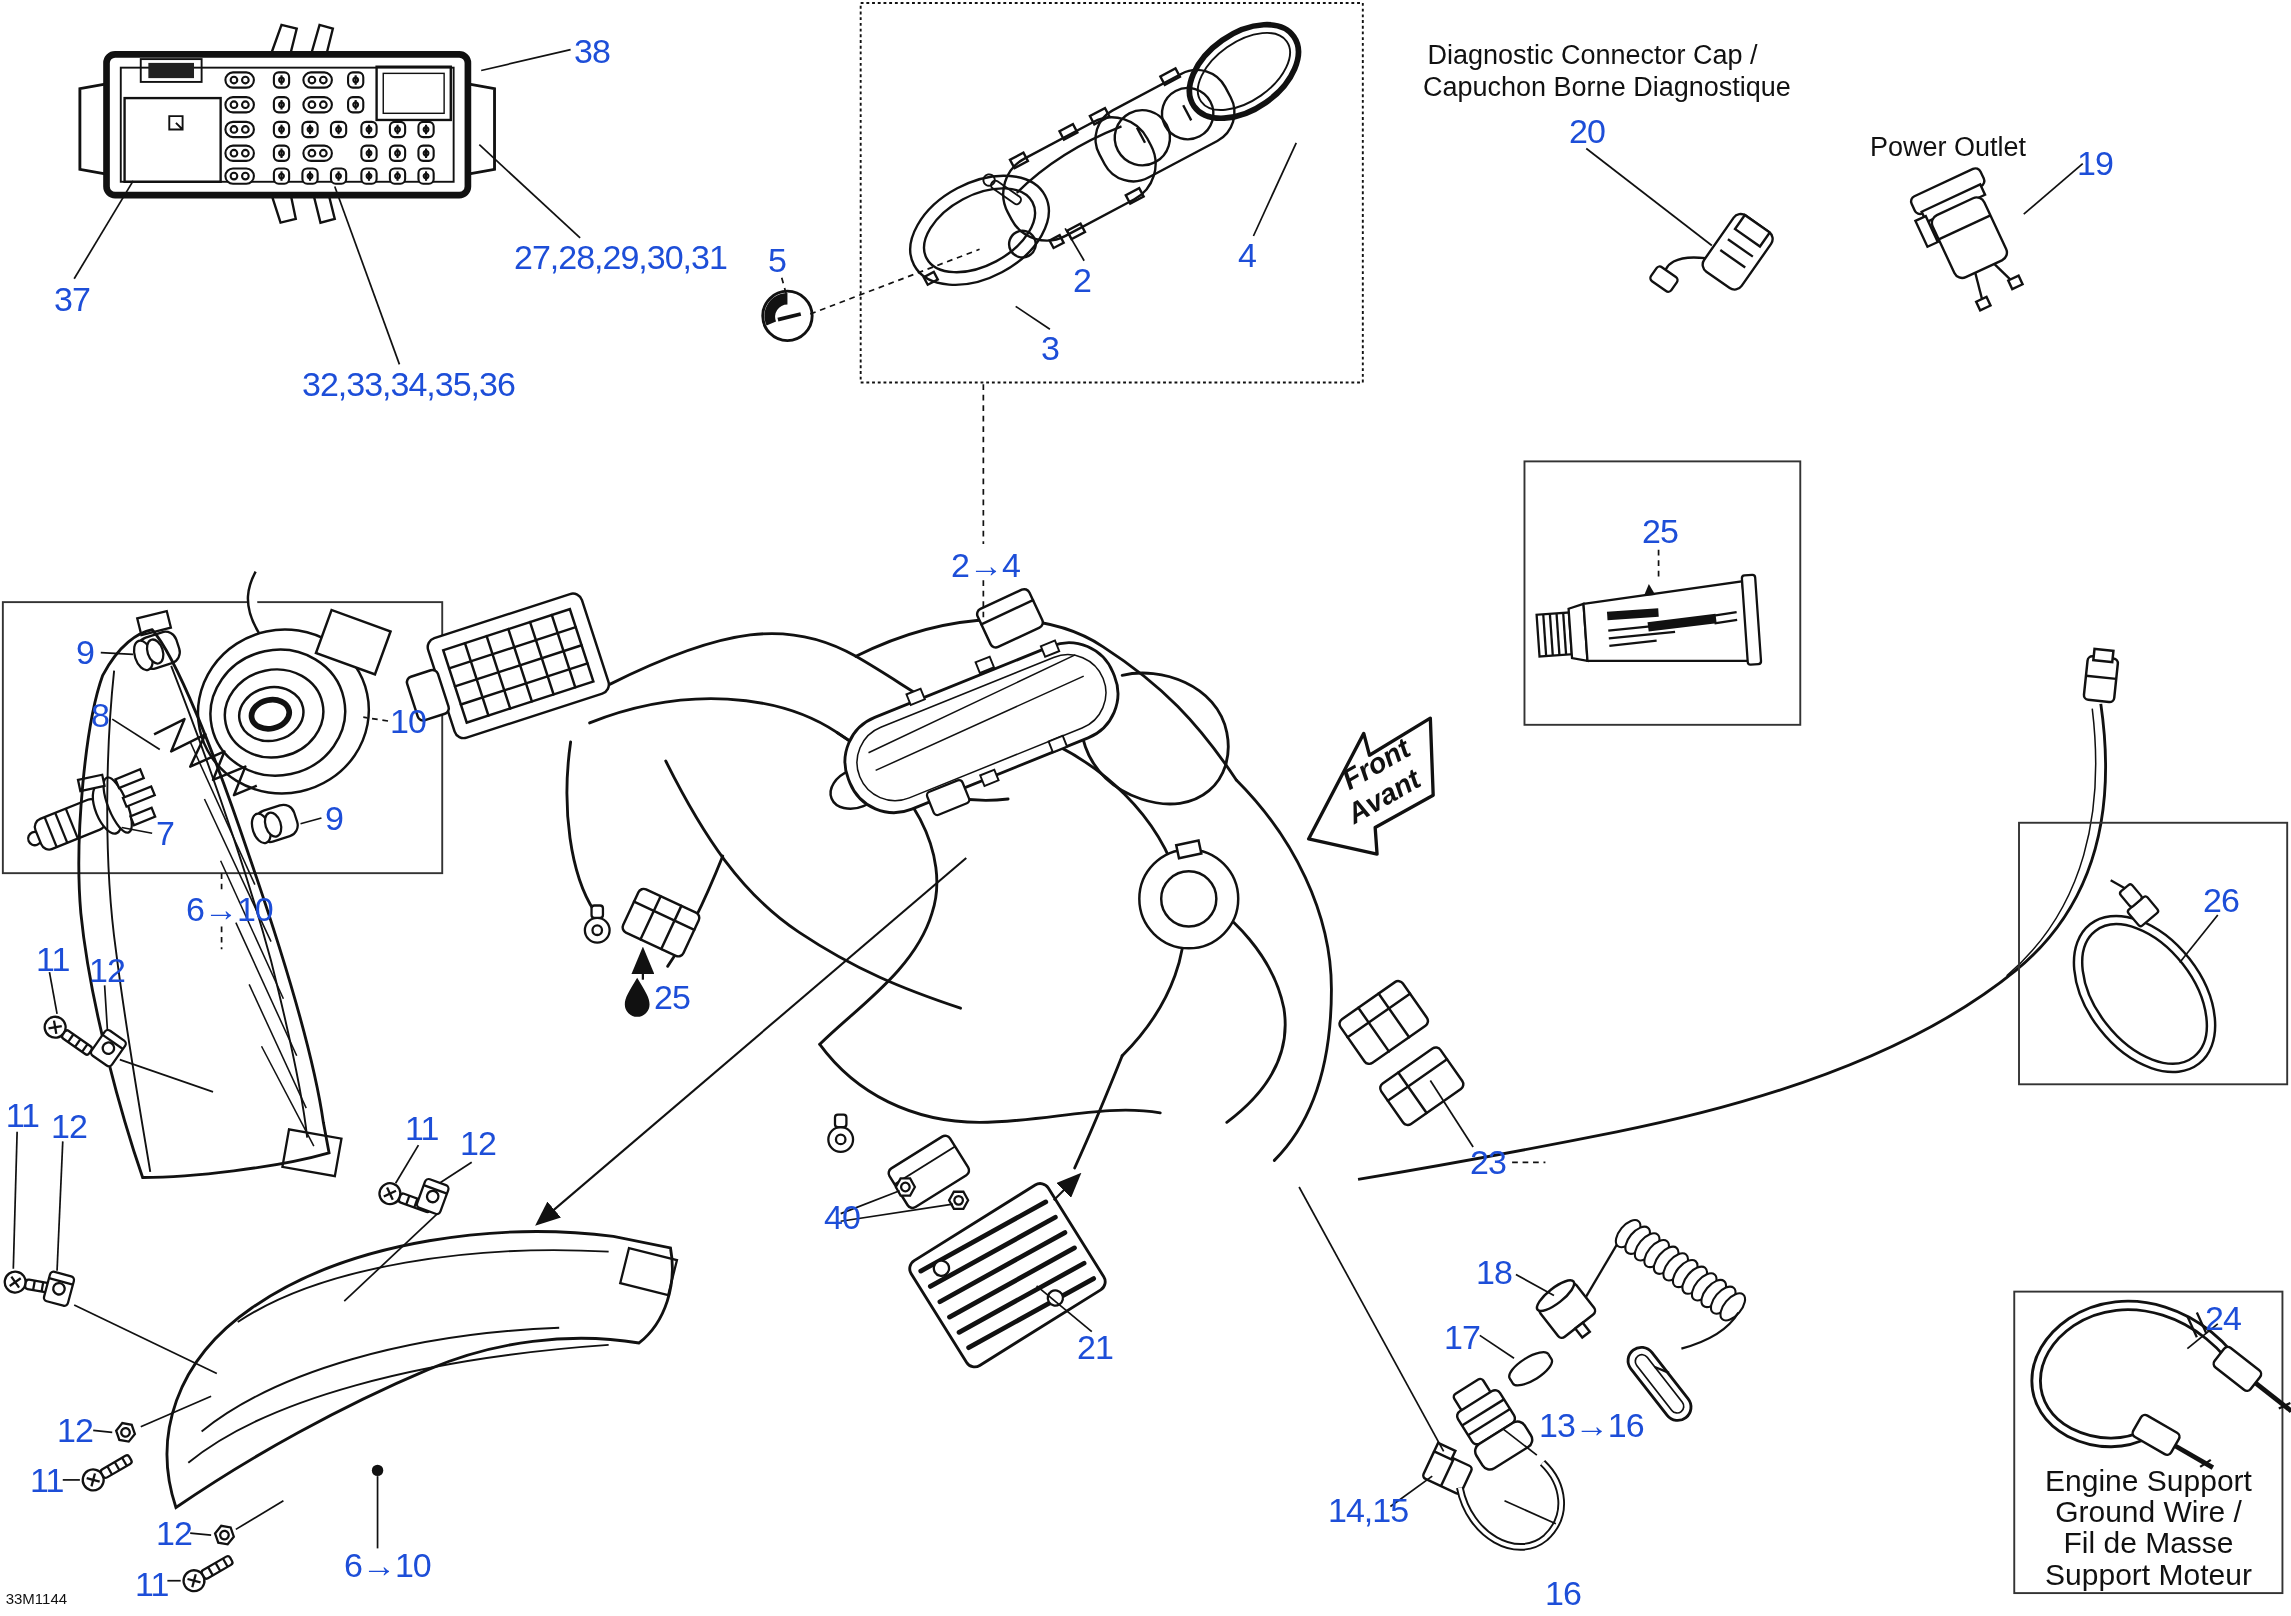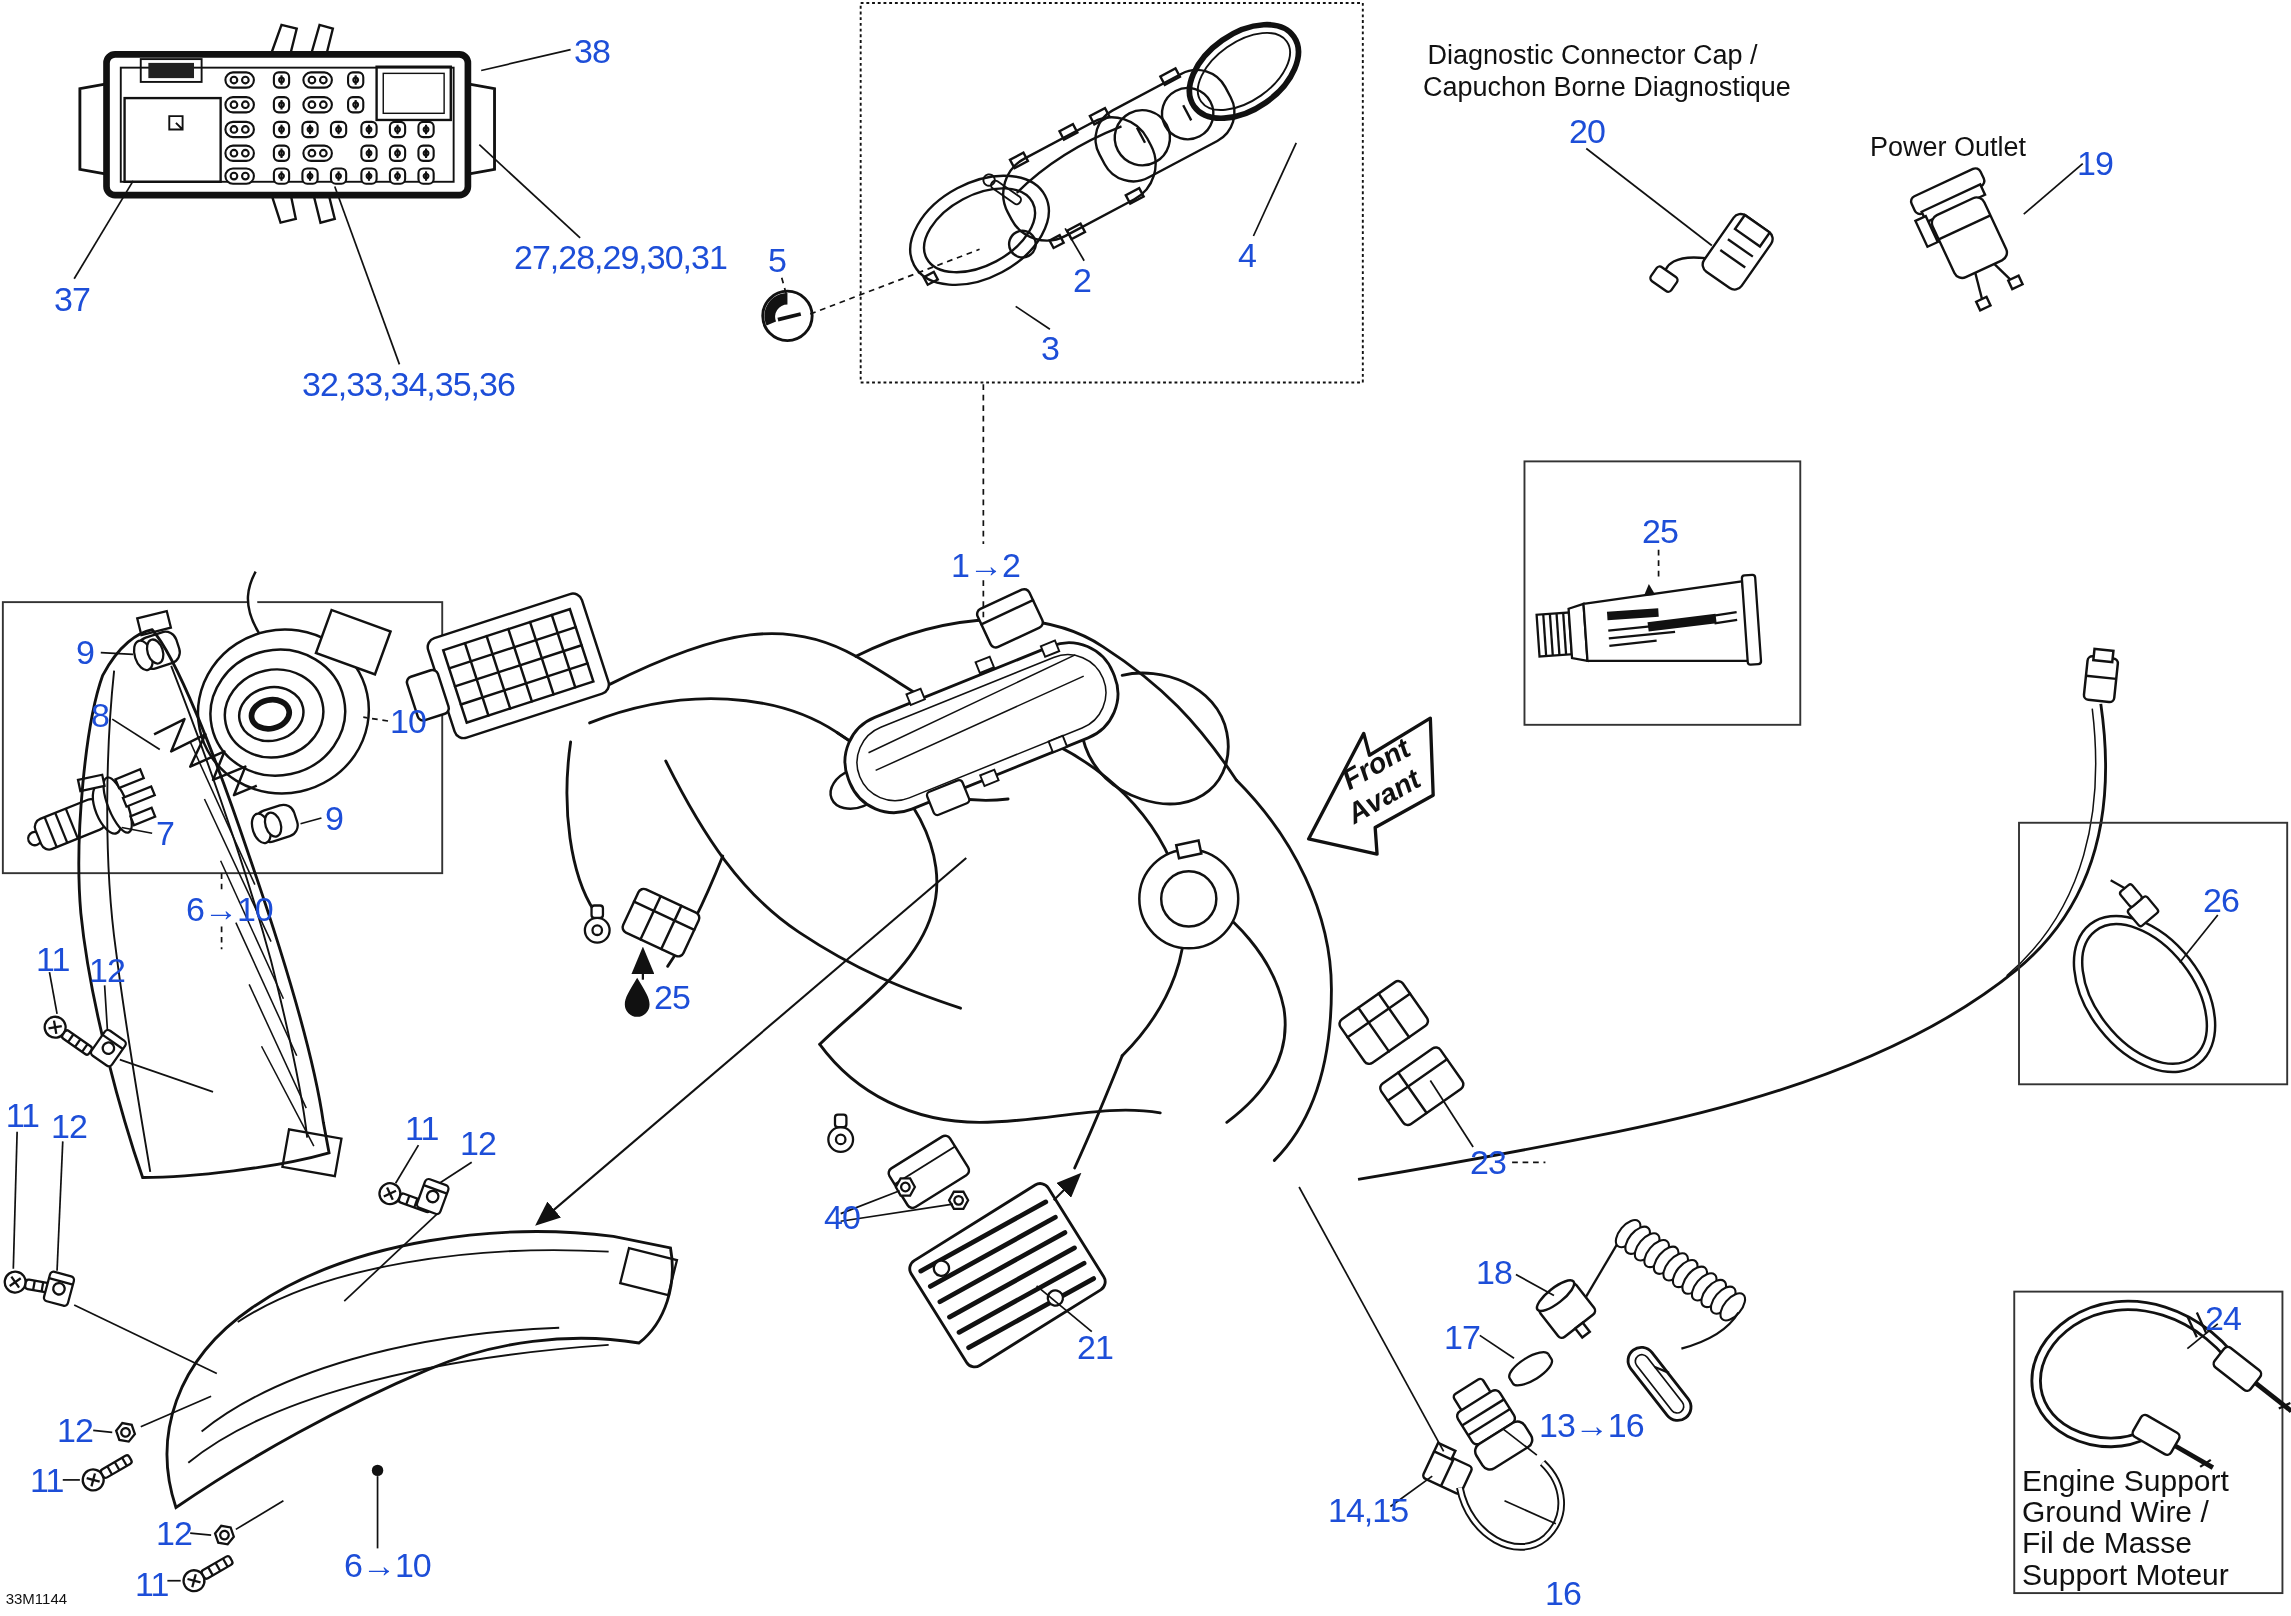--- a/index.html
+++ b/index.html
@@ -3,21 +3,21 @@
 <meta charset="utf-8">
 <style>
   html,body{margin:0;padding:0;background:#fff;}
   #stage{position:relative;width:2291px;height:1617px;background:#fff;overflow:hidden;
          font-family:"Liberation Sans",sans-serif;color:#111;}
   #art{position:absolute;left:0;top:0;}
   .co{position:absolute;font-size:34px;letter-spacing:-1px;white-space:nowrap;color:#1d4ed8;line-height:1;}
   .note{position:absolute;font-size:27px;white-space:nowrap;color:#111;line-height:1.15;}
   .notebox{position:absolute;left:1546px;top:1130px;width:361px;height:76px;border:1.9px solid #333;
            display:flex;flex-direction:column;align-items:center;justify-content:center;font-size:31px;line-height:1.05;}
-  .gwbox{position:absolute;left:2022px;top:1465px;width:253px;font-size:30px;line-height:1.04;}
+  .gwbox{position:absolute;left:2022px;top:1465px;width:253px;text-align:center;font-size:30px;line-height:1.04;}
   .code{position:absolute;left:5.7px;top:1590px;font-size:15px;}
   .ctr{text-align:center;}
   svg text{font-family:"Liberation Sans",sans-serif;}
 </style>
 </head>
 <body>
 
 <div id="stage">
 
 <svg id="art" width="2291" height="1617" viewBox="0 0 2409 1700">
@@ -548,21 +548,21 @@
 <div class="co" style="left:2203px;top:883px">26</div>
 <div class="co" style="left:2205px;top:1301px">24</div>
 <div class="co" style="left:1470px;top:1145px">23</div>
 <div class="co" style="left:1077px;top:1330px">21</div>
 <div class="co" style="left:824px;top:1200px">40</div>
 <div class="co" style="left:1476px;top:1255px">18</div>
 <div class="co" style="left:1444px;top:1320px">17</div>
 <div class="co" style="left:1539px;top:1408px">13→16</div>
 <div class="co" style="left:1328px;top:1493px">14,15</div>
 <div class="co" style="left:1545px;top:1576px">16</div>
-<div class="co" style="left:951px;top:548px">1→2</div>
+<div class="co" style="left:951px;top:548px">2→4</div>
 <div class="co" style="left:186px;top:892px">6→10</div>
 <div class="co" style="left:344px;top:1548px">6→10</div>
 <div class="co" style="left:654px;top:980px">25</div>
 <div class="co" style="left:76px;top:635px">9</div>
 <div class="co" style="left:91px;top:698px">8</div>
 <div class="co" style="left:156px;top:816px">7</div>
 <div class="co" style="left:390px;top:704px">10</div>
 <div class="co" style="left:325px;top:801px">9</div>
 <div class="co" style="left:36px;top:942px">11</div>
 <div class="co" style="left:89px;top:953px">12</div>

